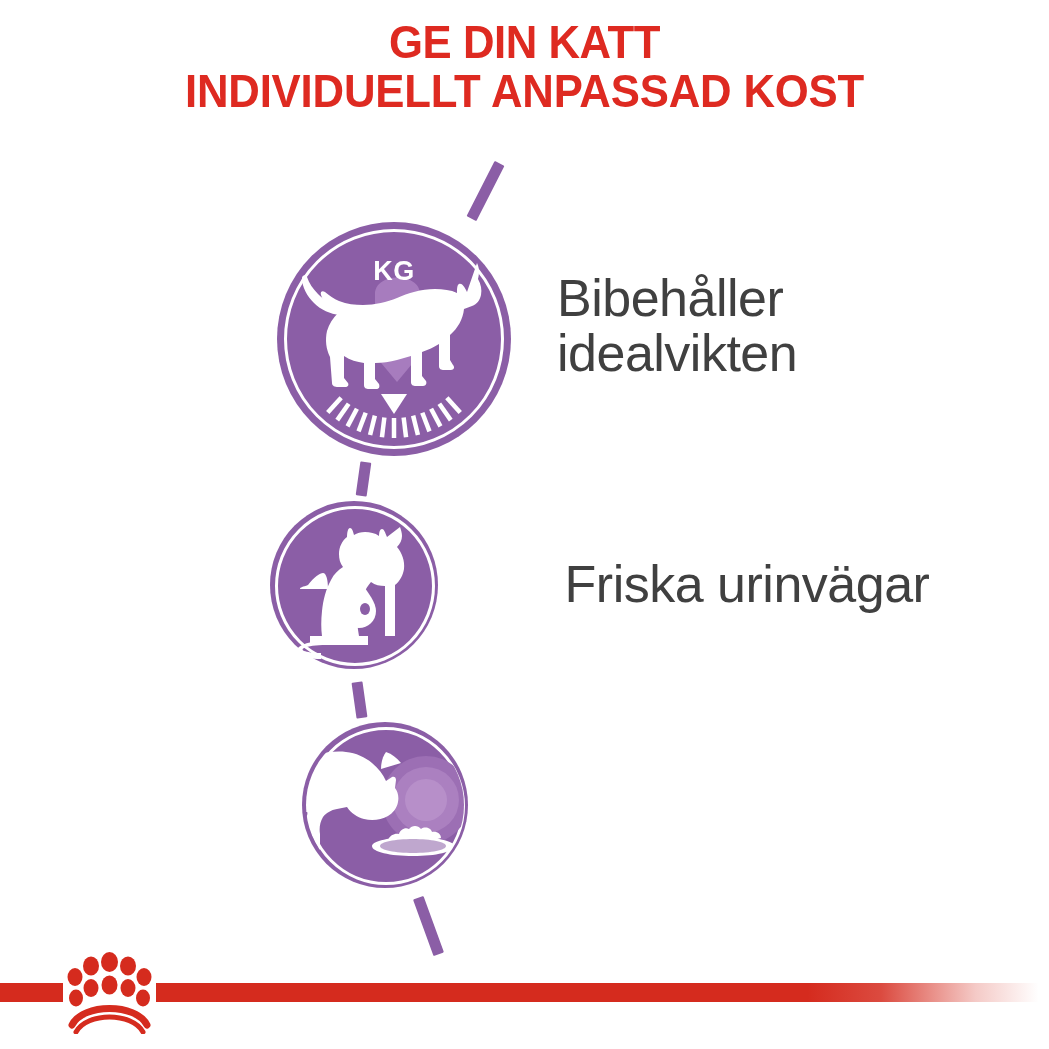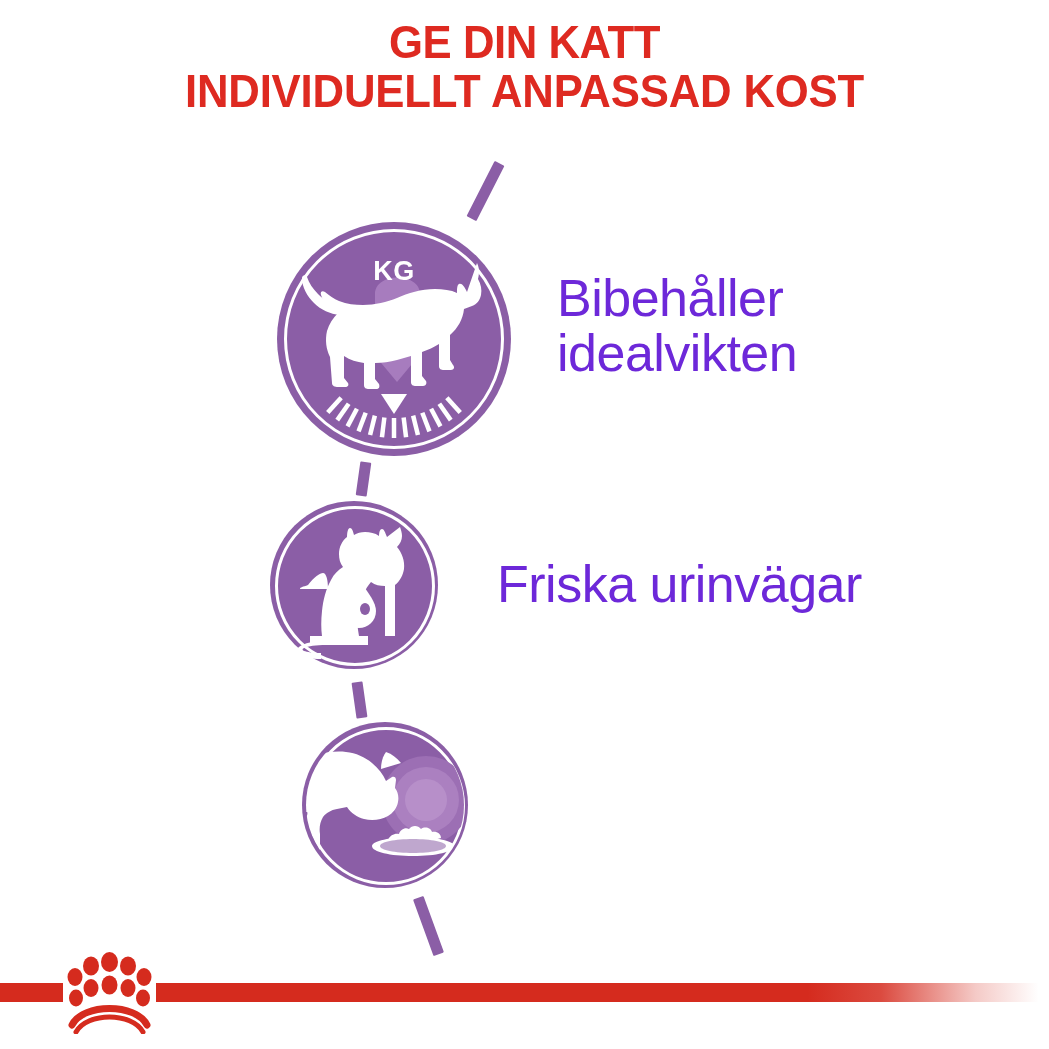--- a/index.html
+++ b/index.html
@@ -51,21 +51,21 @@
     border-radius: 50%;
     background: #8B5EA6;
   }
   .badge .inner-ring {
     position: absolute;
     border-radius: 50%;
     border: 3px solid #ffffff;
   }
   .feature-label {
     position: absolute;
-    color: #6d28d9;
+    color: #404040;
     font-family: "Liberation Sans", sans-serif;
     font-weight: normal;
     font-size: 52px;
     line-height: 1.06;
     letter-spacing: -0.5px;
     white-space: pre-line;
   }
 
   
   .dash {
@@ -178,21 +178,21 @@
         </g>
       </svg>
     </div>
 
     <div class="feature-label" style="left:557px; top:271px; width:420px;">Bibehåller
 idealvikten</div>
   </div>
 
   <div class="dash" style="left:358px; top:462px; width:11px; height:34px; transform:rotate(8deg); transform-origin:50% 50%;"></div>
 
-  <div class="feature" style="left:0; top:0; width:1049px; height:1026px;">
+  <div class="feature" style="left:0; top:0; width:1049px; height:1026px;text-align:center;">
 
     <div class="badge" style="left:270px; top:501px; width:168px; height:168px;">
       <div class="inner-ring" style="left:5px; top:5px; width:154px; height:154px;"></div>
 
       <svg viewBox="0 0 168 168" width="168" height="168" style="position:absolute;left:0;top:0;">
         <g fill="#ffffff">
 
           <path d="M117 36
                    c-2 -5 -3 -8 -5 -8 -2 0 -3 3 -3 7
                    -4 -3 -9 -4 -14 -4

